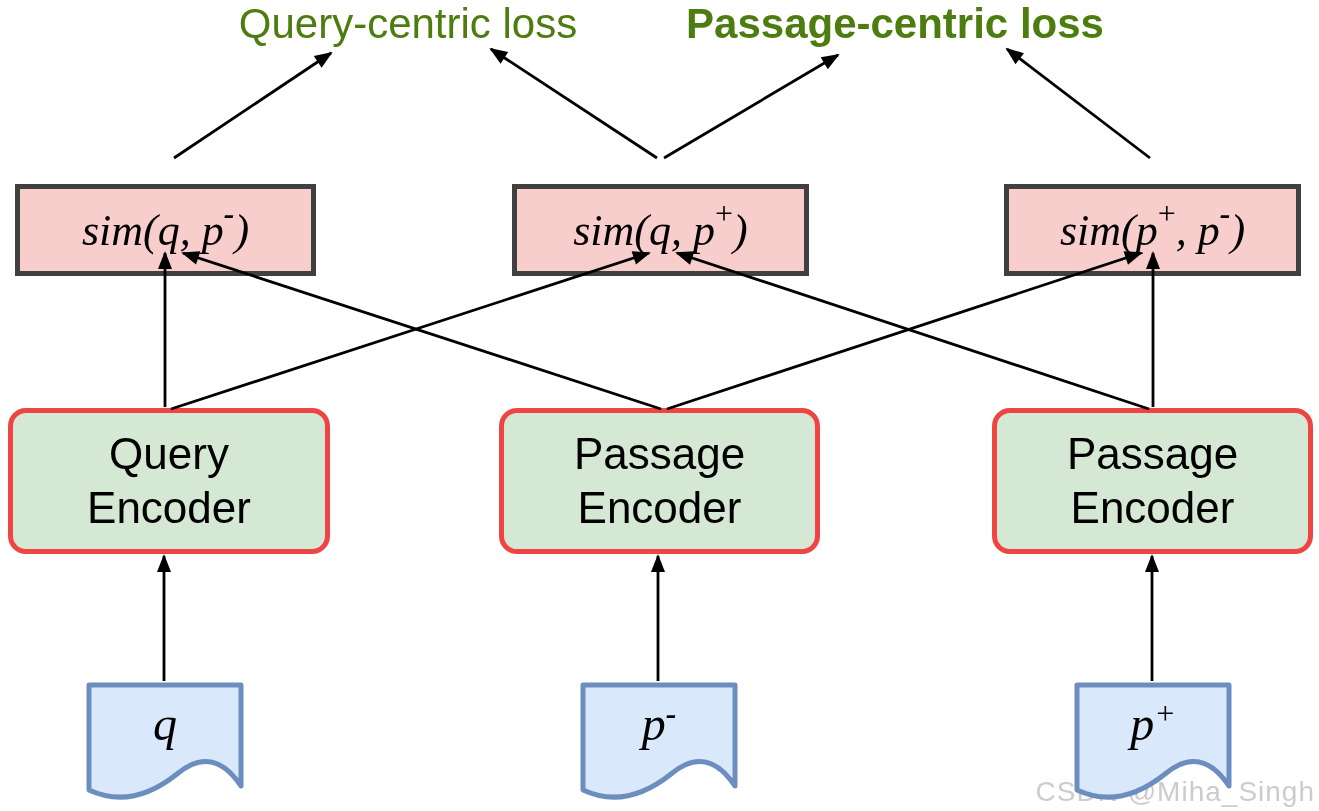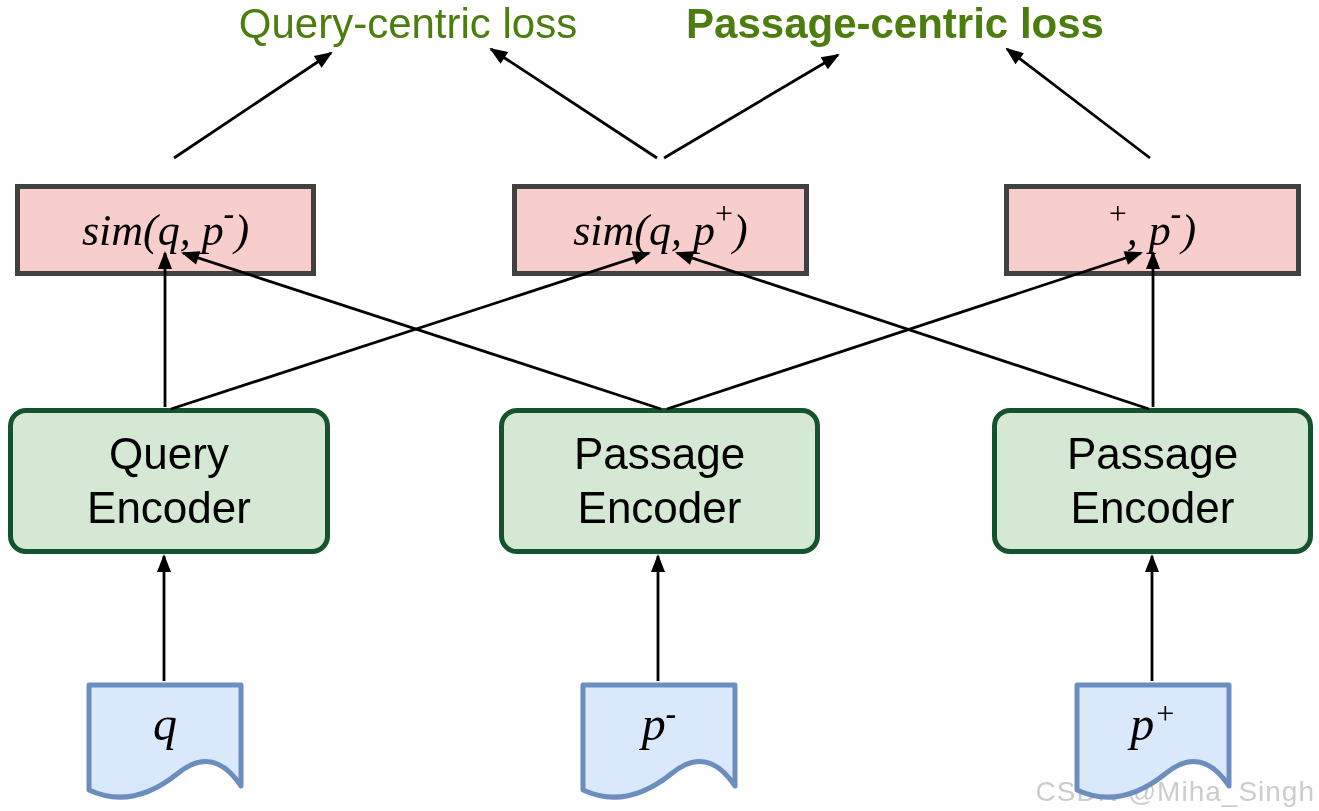--- a/index.html
+++ b/index.html
@@ -67,21 +67,21 @@
     font-weight: bold;
     font-style: italic;
   }
   
   .enc-box {
     position: absolute;
     top: 408px;
     height: 146px;
     box-sizing: border-box;
     background: #d5e8d4;
-    border: 5px solid #14532d;
+    border: 5px solid #ef4444;
     border-radius: 18px;
     display: flex;
     flex-direction: column;
     align-items: center;
     justify-content: center;
     font-size: 44px;
     line-height: 1.22;
     color: #000000;
     text-align: center;
     z-index: 2;
@@ -160,20 +160,21 @@
     <span>sim(q, p</span>
       <span class="sup minus">-</span>
       <span>)</span>
   </div>
   <div class="sim-box" style="left:512px; width:297px;">
     <span>sim(q, p</span>
       <span class="sup">+</span>
       <span>)</span>
   </div>
   <div class="sim-box" style="left:1004px; width:297px;">
+    <span>sim(p</span>
       <span class="sup">+</span>
       <span>, p</span>
       <span class="sup minus">-</span>
       <span>)</span>
   </div>
 
   <div class="enc-box" style="left:8px; width:322px;">
     <div>Query</div>
     <div>Encoder</div>
   </div>

